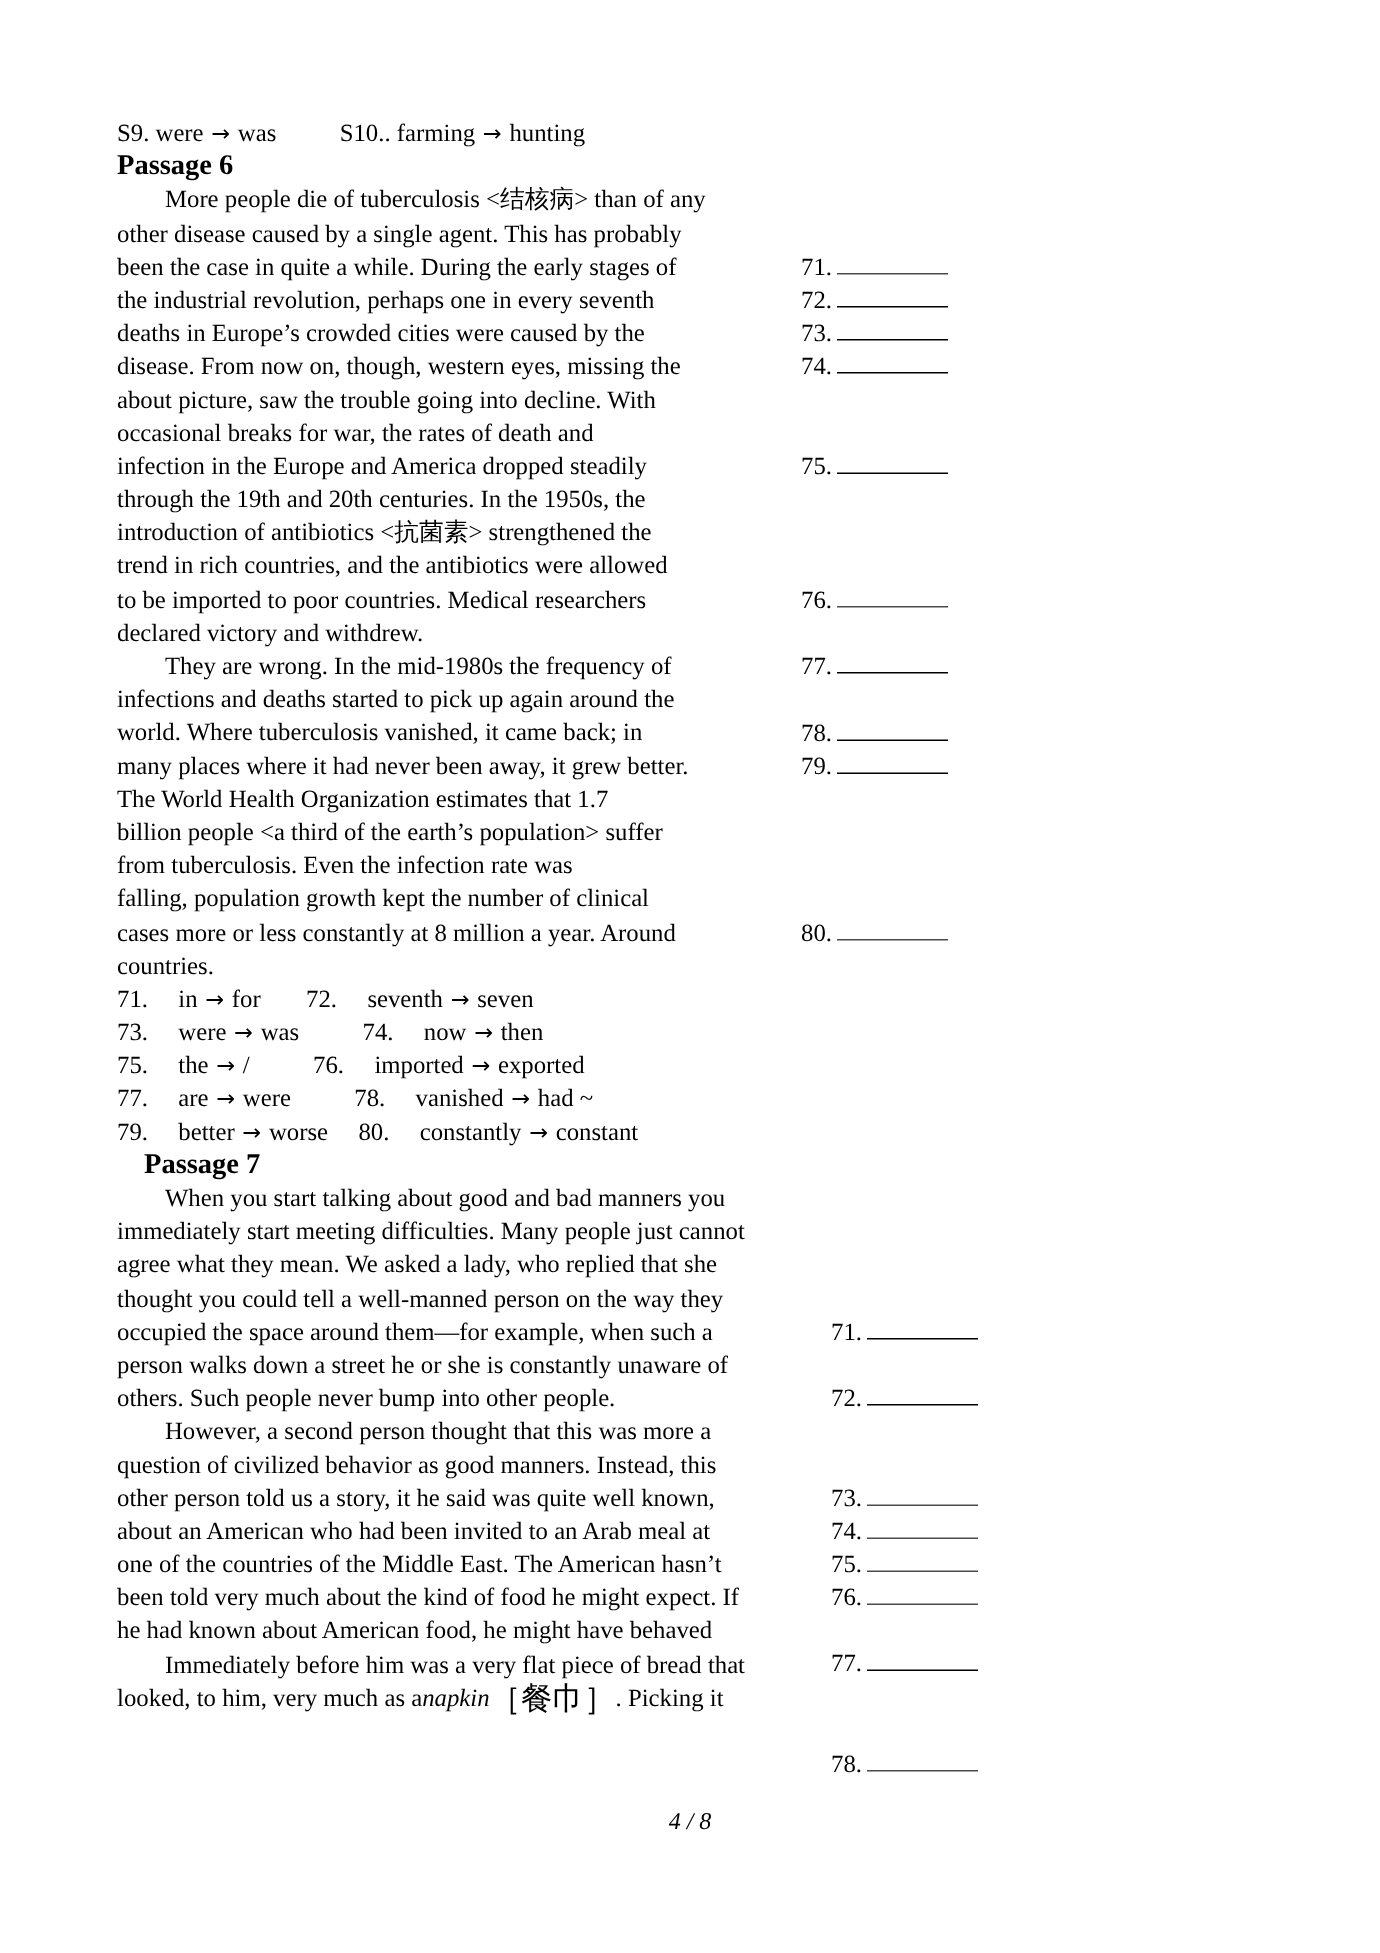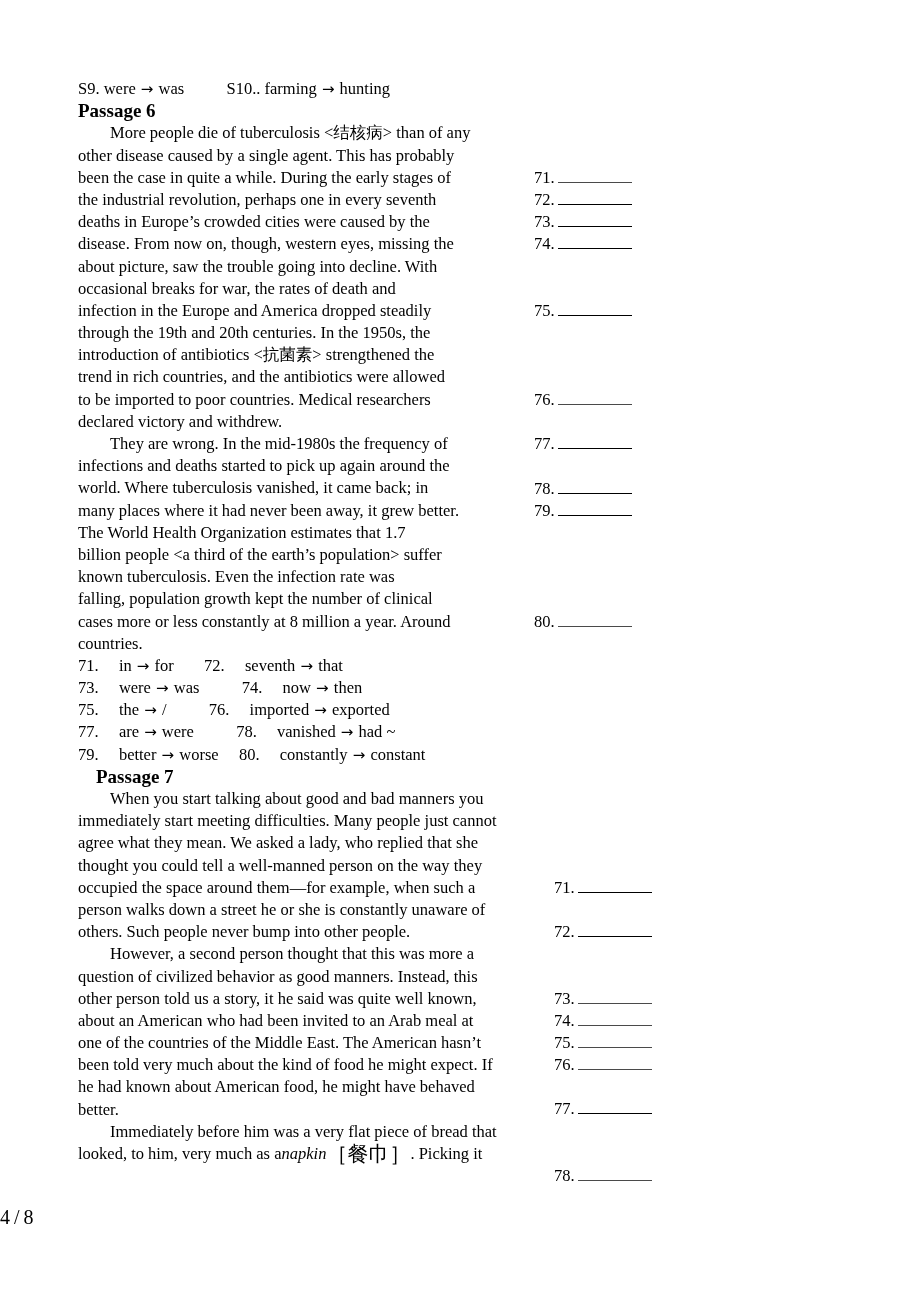--- a/index.html
+++ b/index.html
@@ -86,22 +86,23 @@
   .blank .rule.faint {
     border-bottom: 1.3px solid #4a4a4a;
   }
 
   
   .footer {
     position: absolute;
     left: 0;
     top: 1206px;
     width: 920px;
-    text-align: left;
-    font-size: 20px;
+    text-align: center;
+    font-size: 16px;
+    font-style: italic;
   }
   .footer .sep { padding: 0 4px; }
 </style>
 </head>
 <body>
 
 <div class="page">
 
   <div class="doc-body">
 
@@ -130,37 +131,37 @@
     <div class="line">introduction of antibiotics &lt;抗菌素&gt; strengthened the</div>
     <div class="line">trend in rich countries, and the antibiotics were allowed</div>
     <div class="line">to be imported to poor countries. Medical researchers</div>
     <div class="line">declared victory and withdrew.</div>
     <div class="line indent">They are wrong. In the mid-1980s the frequency of</div>
     <div class="line">infections and deaths started to pick up again around the</div>
     <div class="line">world. Where tuberculosis vanished, it came back; in</div>
     <div class="line">many places where it had never been away, it grew better.</div>
     <div class="line">The World Health Organization estimates that 1.7</div>
     <div class="line">billion people &lt;a third of the earth’s population&gt; suffer</div>
-    <div class="line">known tuberculosis. Even the infection rate was</div>
+    <div class="line">from tuberculosis. Even the infection rate was</div>
     <div class="line">falling, population growth kept the number of clinical</div>
     <div class="line">cases more or less constantly at 8 million a year. Around</div>
     <div class="line">countries.</div>
 
     <div class="line">
       <span class="txt">71.</span>
       <span class="gap-xs"></span>
       <span class="txt">in</span>
       <span class="arrow">→</span>
       <span class="txt">for</span>
       <span class="gap-sm"></span>
       <span class="txt">72.</span>
       <span class="gap-xs"></span>
       <span class="txt">seventh</span>
       <span class="arrow">→</span>
-      <span class="txt">that</span>
+      <span class="txt">seven</span>
     </div>
 
     <div class="line">
       <span class="txt">73.</span>
       <span class="gap-xs"></span>
       <span class="txt">were</span>
       <span class="arrow">→</span>
       <span class="txt">was</span>
       <span class="gap-md"></span>
       <span class="txt">74.</span>
@@ -221,21 +222,20 @@
     <div class="line">occupied the space around them—for example, when such a</div>
     <div class="line">person walks down a street he or she is constantly unaware of</div>
     <div class="line">others. Such people never bump into other people.</div>
     <div class="line indent">However, a second person thought that this was more a</div>
     <div class="line">question of civilized behavior as good manners. Instead, this</div>
     <div class="line">other person told us a story, it he said was quite well known,</div>
     <div class="line">about an American who had been invited to an Arab meal at</div>
     <div class="line">one of the countries of the Middle East. The American hasn’t</div>
     <div class="line">been told very much about the kind of food he might expect. If</div>
     <div class="line">he had known about American food, he might have behaved</div>
-    <div class="line">better.</div>
     <div class="line indent">Immediately before him was a very flat piece of bread that</div>
     <div class="line">
       <span class="txt">looked, to him, very much as a </span><span class="txt ital">napkin</span><span class="txt cjk">［餐巾］</span><span class="txt">. Picking it</span>
     </div>
 
   </div>
 
   <div class="blank" style="left:534px; top:167px;">
     <span class="num">71.</span><span class="rule faint"></span>
   </div>

